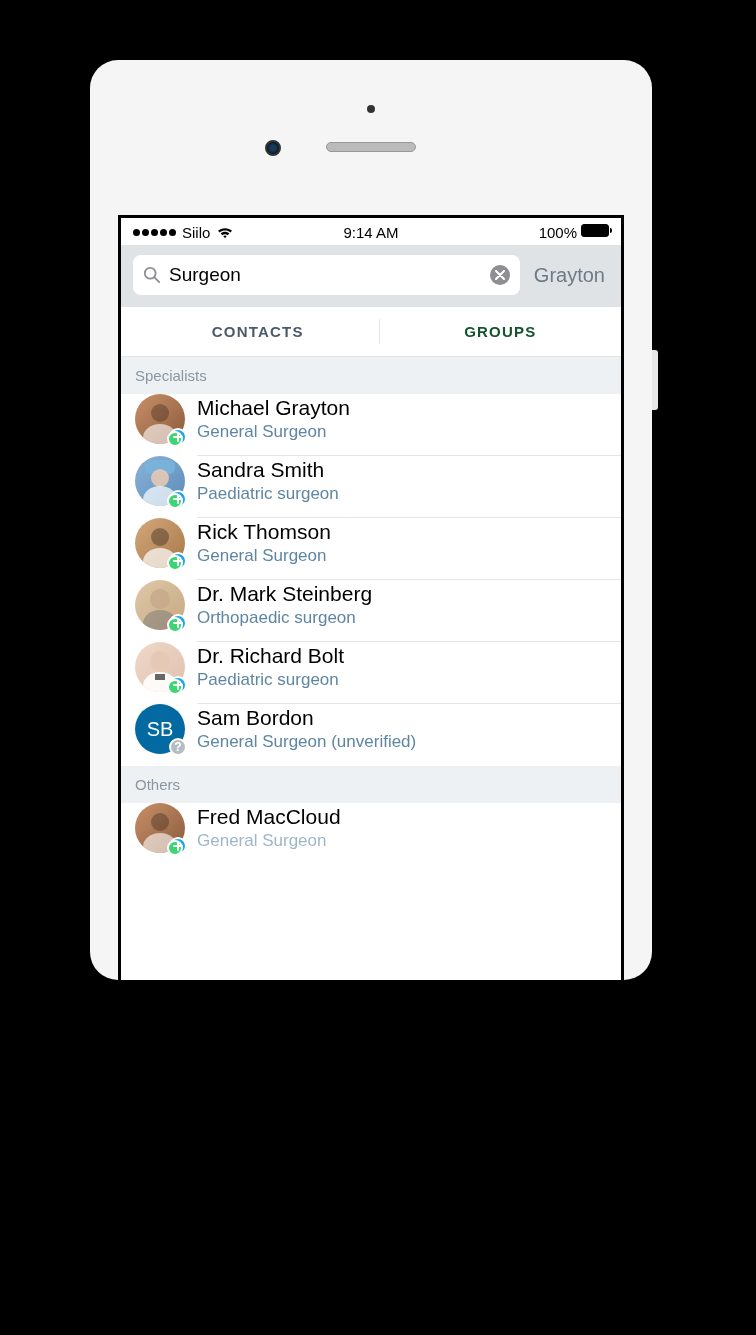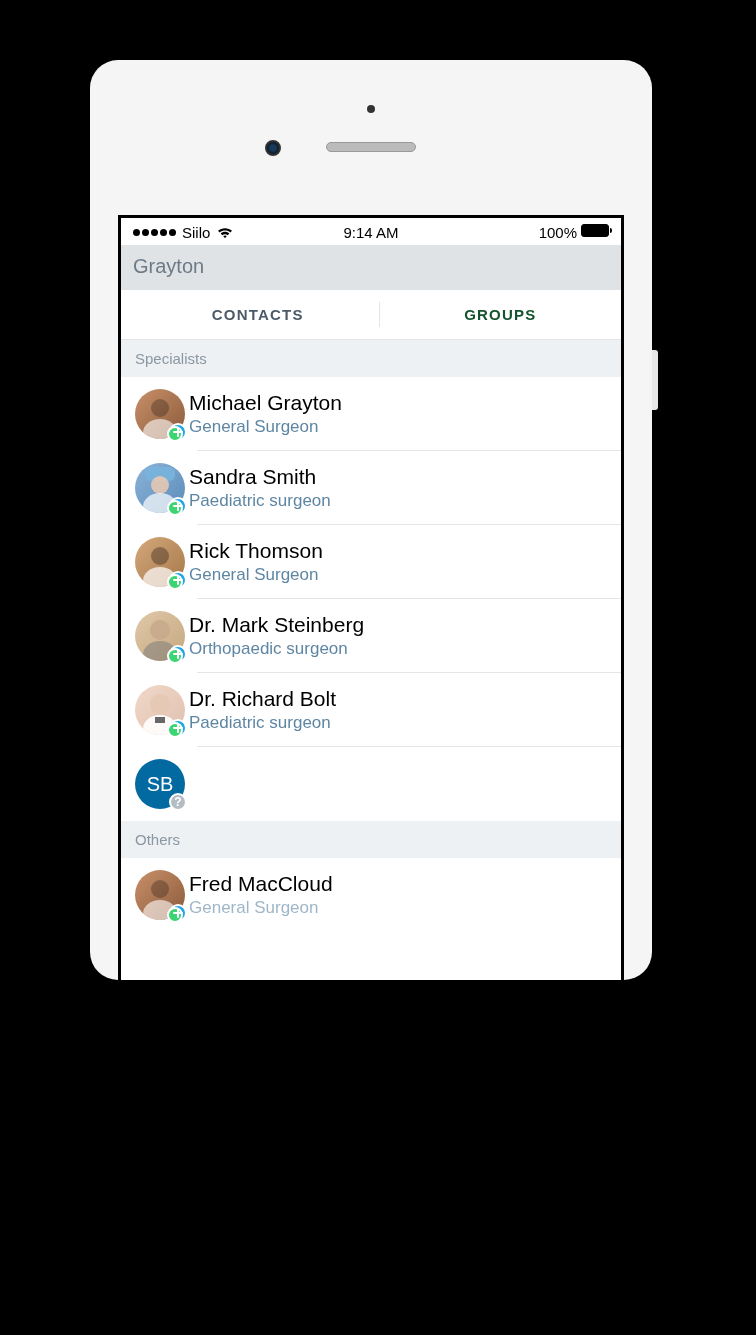--- a/index.html
+++ b/index.html
@@ -220,22 +220,22 @@
       font-size: 15px;
       color: #8a97a3;
     }
     
     .list {
       background: #fff;
     }
     .row {
       display: flex;
       align-items: center;
-      padding: 12px 14px 12px 14px;
-      gap: 4px;
+      padding: 0 14px 12px 14px;
+      gap: 12px;
       position: relative;
       cursor: pointer;
     }
     .row::after {
       content: '';
       position: absolute;
       left: 76px;
       right: 0;
       bottom: 0;
       height: 1px;
@@ -356,20 +356,34 @@
         </svg>
       </div>
       <div class="status-center">9:14 AM</div>
       <div class="status-right">
         <span>100%</span>
         <div class="battery-icon"></div>
       </div>
     </div>
 
     <div class="search-area">
+      <div class="search-box">
+        <span class="search-icon-wrap">
+          <svg width="18" height="18" viewBox="0 0 20 20">
+              <circle cx="8" cy="8" r="6" stroke="#8e8e93" stroke-width="2" fill="none"></circle>
+              <line x1="13" y1="13" x2="18" y2="18" stroke="#8e8e93" stroke-width="2" stroke-linecap="round"></line>
+            </svg>
+        </span>
+        <input class="search-input" value="Surgeon" style="">
+        <div class="clear-btn">
+          <svg viewBox="0 0 10 10">
+              <path d="M1 1 L9 9 M9 1 L1 9" stroke="#fff" stroke-width="2" stroke-linecap="round"></path>
+            </svg>
+        </div>
+      </div>
       <div class="cancel-btn">Grayton</div>
     </div>
 
     <div class="tabs">
       <div class="tab active">CONTACTS</div>
       <div class="tab-divider"></div>
       <div class="tab inactive">GROUPS</div>
     </div>
 
     <div class="section-header">Specialists</div>
@@ -475,20 +489,24 @@
           <div class="row-name">Dr. Richard Bolt</div>
           <div class="row-sub">Paediatric surgeon</div>
         </div>
       </div>
 
       <div class="row">
         <div class="avatar-wrap">
           <div class="avatar av-6">SB</div>
           <div class="badge unverified">?</div>
         </div>
+        <div class="row-text">
+          <div class="row-name">Sam Bordon</div>
+          <div class="row-sub">General Surgeon (unverified)</div>
+        </div>
       </div>
 
     </div>
 
     <div class="section-header">Others</div>
     <div class="list">
       <div class="row" style="padding-bottom:4px;">
         <div class="avatar-wrap">
           <div class="avatar av-7">
               <svg class="avatar-face" viewBox="0 0 50 50">

